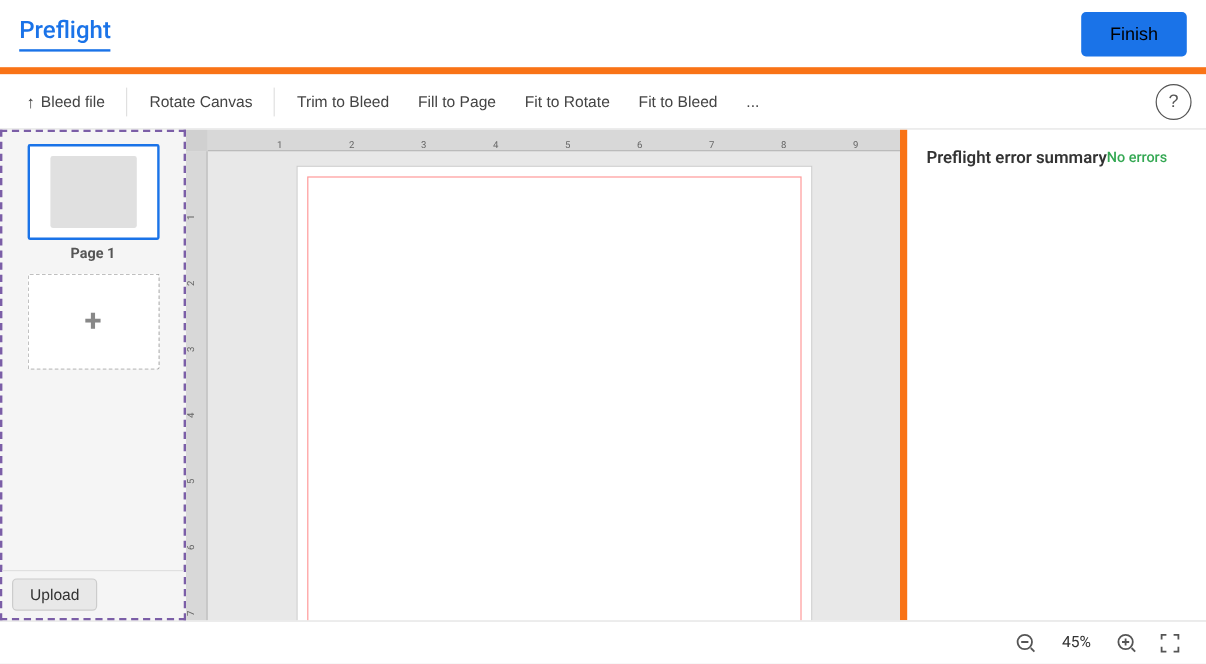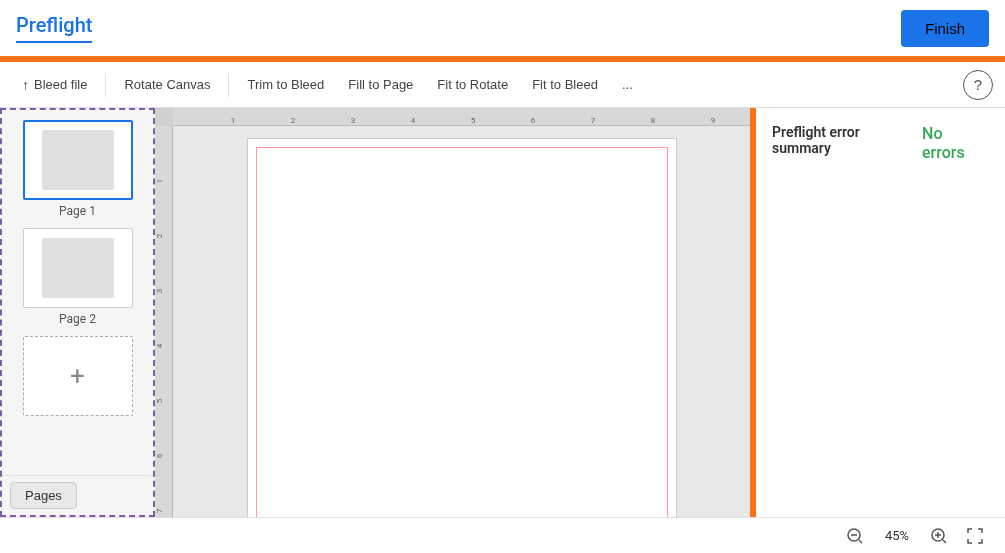--- a/index.html
+++ b/index.html
@@ -45,21 +45,21 @@
     }
 
     
     .left-panel {
       width: 155px; background: #f5f5f5; border-right: 1px solid #e0e0e0;
       display: flex; flex-direction: column; overflow: hidden;
       border: 2px dashed #7b5ea7; position: relative;
     }
     .pages-panel {
       flex: 1; overflow-y: auto; padding: 10px 8px; display: flex;
-      flex-direction: column; gap: 10px; align-items: center;
+      flex-direction: column; gap: 10px; align-items: center; font-weight: bold;
     }
     .page-thumb {
       display: flex; flex-direction: column; align-items: center; gap: 4px;
       cursor: pointer; width: 115px;
     }
     .page-thumb.active .thumb-img {
       border: 2px solid #1a73e8;
     }
     .thumb-img {
       width: 110px; height: 80px; background: #fff;
@@ -133,21 +133,21 @@
 
     
     .right-panel {
       width: 255px; background: #fff; border-left: 6px solid #f97316;
       display: flex; flex-direction: row; padding: 16px;
     }
     .error-summary-title {
       font-size: 14px; font-weight: 600; color: #333; margin-bottom: 16px;
     }
     .no-errors {
-      font-size: 16px; color: #34a853; font-weight: 500;
+      font-size: 12px; color: #34a853; font-weight: 500;
     }
 
     
     .bottom-bar {
       height: 36px; background: #fff; border-top: 1px solid #e0e0e0;
       display: flex; align-items: center; justify-content: flex-end;
       padding: 16px 16px; gap: 8px;
     }
     .zoom-btn {
       width: 28px; height: 28px; border: none; background: transparent;
@@ -193,34 +193,28 @@
   <div class="left-panel">
     <div class="pages-panel">
 
       <div class="page-thumb active">
         <div class="thumb-img">
           <div class="thumb-inner"></div>
         </div>
         <span class="page-label">Page 1</span>
       </div>
 
-      <div class="page-thumb">
-        <div class="thumb-img">
-          <div class="thumb-inner"></div>
-        </div>
-        <span class="page-label">Page 2</span>
-      </div>
 
       <div class="add-page-btn">
         <span>+</span>
       </div>
 
     </div>
     <div class="pages-footer">
-      <button class="pages-tab-btn">Pages</button>
+      <button class="pages-tab-btn">Upload</button>
     </div>
   </div>
 
   <div class="canvas-area">
     <div class="ruler-corner"></div>
 
     <div class="ruler-h">
       <div class="ruler-tick-h" style="left: 60px;"><span>1</span></div>
       <div class="ruler-tick-h" style="left: 120px;"><span>2</span></div>
       <div class="ruler-tick-h" style="left: 180px;"><span>3</span></div>

